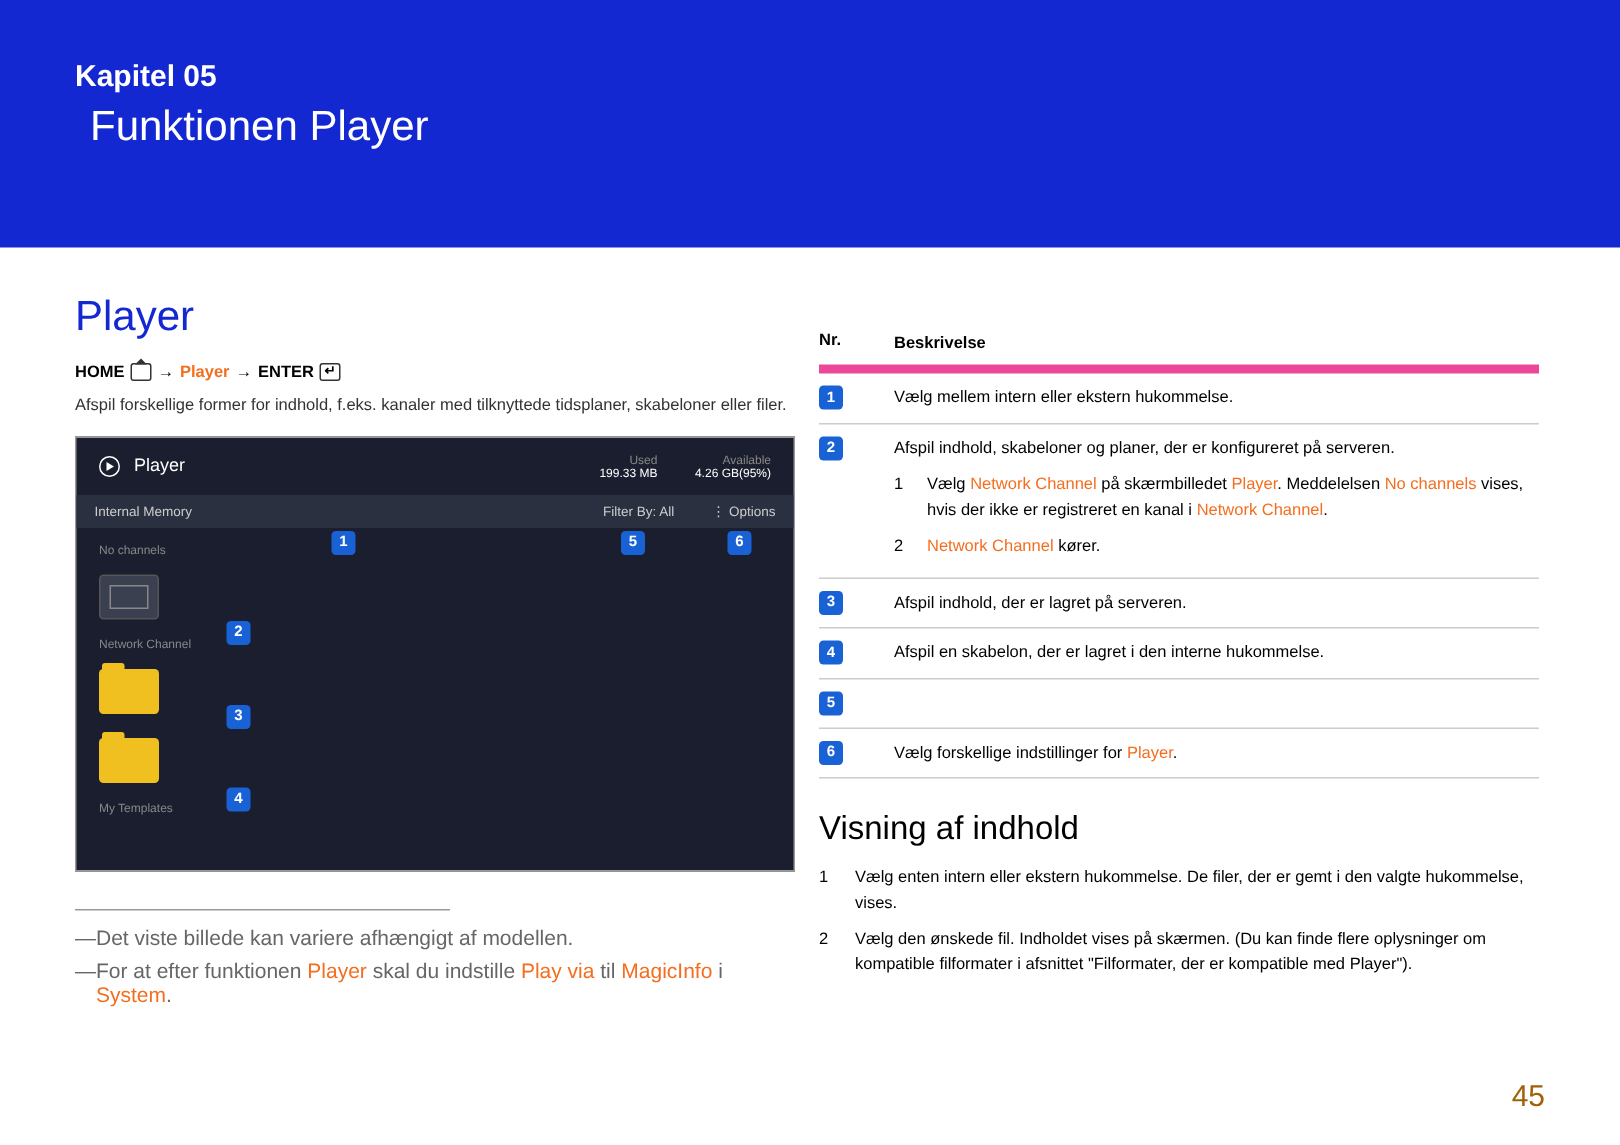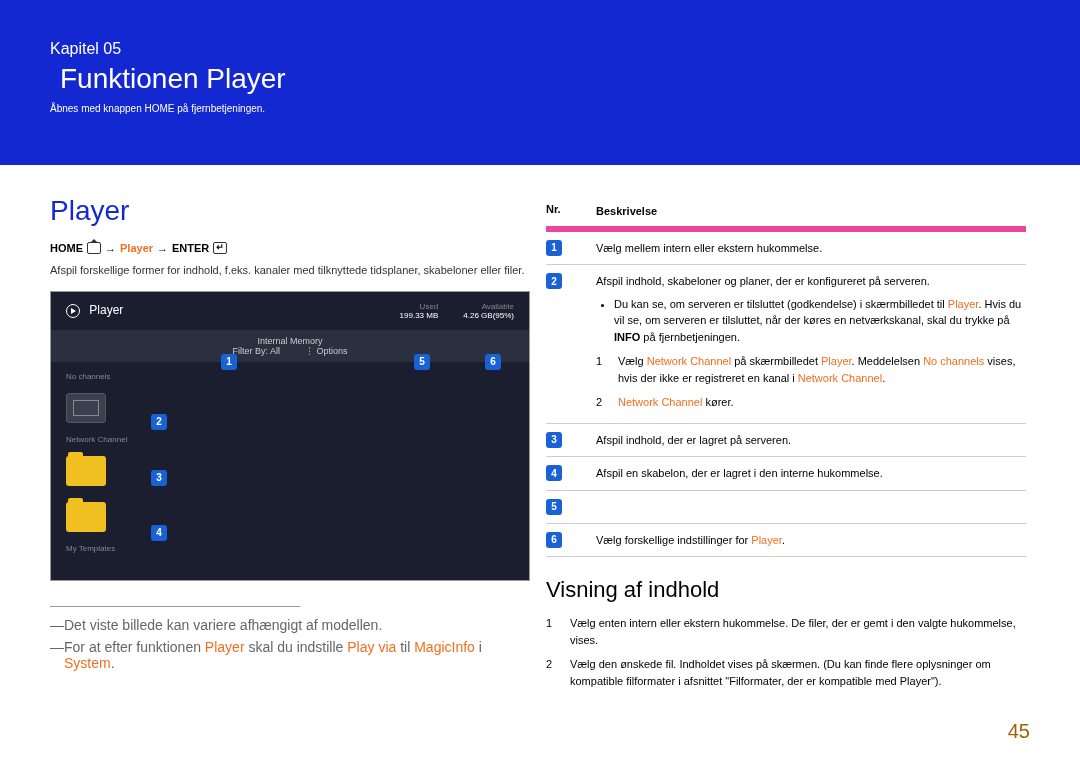--- a/index.html
+++ b/index.html
@@ -10,38 +10,39 @@
       background: #fff;
       position: relative;
     }
     .header {
       background: #1428d2;
       color: #fff;
       padding: 40px 50px 20px 50px;
       height: 165px;
     }
     .chapter-label {
-      font-size: 16px;
-      font-weight: 400;
+      font-size: 20px;
+      font-weight: 700;
       margin-bottom: 5px;
     }
     .chapter-title {
       font-size: 28px;
       font-weight: 300;
       margin-bottom: 8px;
       margin-left: 10px;
     }
     .header-sub {
       font-size: 10px;
       color: #fff;
     }
     .content {
       display: flex;
       padding: 30px 50px 0 50px;
       gap: 16px;
+      align-items: center;
     }
     .left-col { flex: 1; max-width: 480px; }
     .right-col { flex: 1; max-width: 480px; }
     .section-title {
       color: #1428d2;
       font-size: 28px;
       font-weight: 400;
       margin-bottom: 15px;
     }
     .breadcrumb {
@@ -118,21 +119,20 @@
     .storage-info { font-size: 8px; text-align: right; }
     .storage-info > div > div:first-child { color: #888; }
     .menu-bar {
       display: flex;
       justify-content: space-between;
       align-items: center;
       background: #2a3040;
       padding: 6px 12px;
       color: #ccc;
       font-size: 9px;
-      flex-direction: column;
     }
     .menu-bar-right { display: flex; gap: 25px; align-items: center; }
     .content-area {
       padding: 10px 15px;
       display: flex;
       flex-direction: column;
       gap: 8px;
     }
     .content-item {
       display: flex;
@@ -265,21 +265,20 @@
       font-size: 20px;
       color: #a16207;
     }
   </style>
 </head>
 <body>
 
 <div class="header">
   <div class="chapter-label">Kapitel 05</div>
   <div class="chapter-title">Funktionen Player</div>
-  <div class="header-sub">Åbnes med knappen HOME på fjernbetjeningen.</div>
 </div>
 
 <div class="content">
   <div class="left-col">
     <div class="section-title">Player</div>
     <div class="breadcrumb">
       <b>HOME</b>
       <span class="breadcrumb-icon home-icon"></span>
       <span>→</span>
       <span class="orange">Player</span>
@@ -351,23 +350,20 @@
 
       <div class="desc-row">
         <div class="desc-nr"><span class="badge">1</span></div>
         <div class="desc-text">Vælg mellem intern eller ekstern hukommelse.</div>
       </div>
 
       <div class="desc-row">
         <div class="desc-nr"><span class="badge">2</span></div>
         <div class="desc-text">
           <span>Afspil indhold, skabeloner og planer, der er konfigureret på serveren.</span>
-          <ul>
-            <li>Du kan se, om serveren er tilsluttet (godkendelse) i skærmbilledet til <span class="orange">Player</span>. Hvis du vil se, om serveren er tilsluttet, når der køres en netværkskanal, skal du trykke på <b>INFO</b> på fjernbetjeningen.</li>
-          </ul>
           <div class="sub-num-row">
             <div class="sub-num">1</div>
             <div class="sub-text">Vælg <span class="orange">Network Channel</span> på skærmbilledet <span class="orange">Player</span>. Meddelelsen <span class="orange">No channels</span> vises, hvis der ikke er registreret en kanal i <span class="orange">Network Channel</span>.</div>
           </div>
           <div class="sub-num-row">
             <div class="sub-num">2</div>
             <div class="sub-text"><span class="orange">Network Channel</span> kører.</div>
           </div>
         </div>
       </div>

